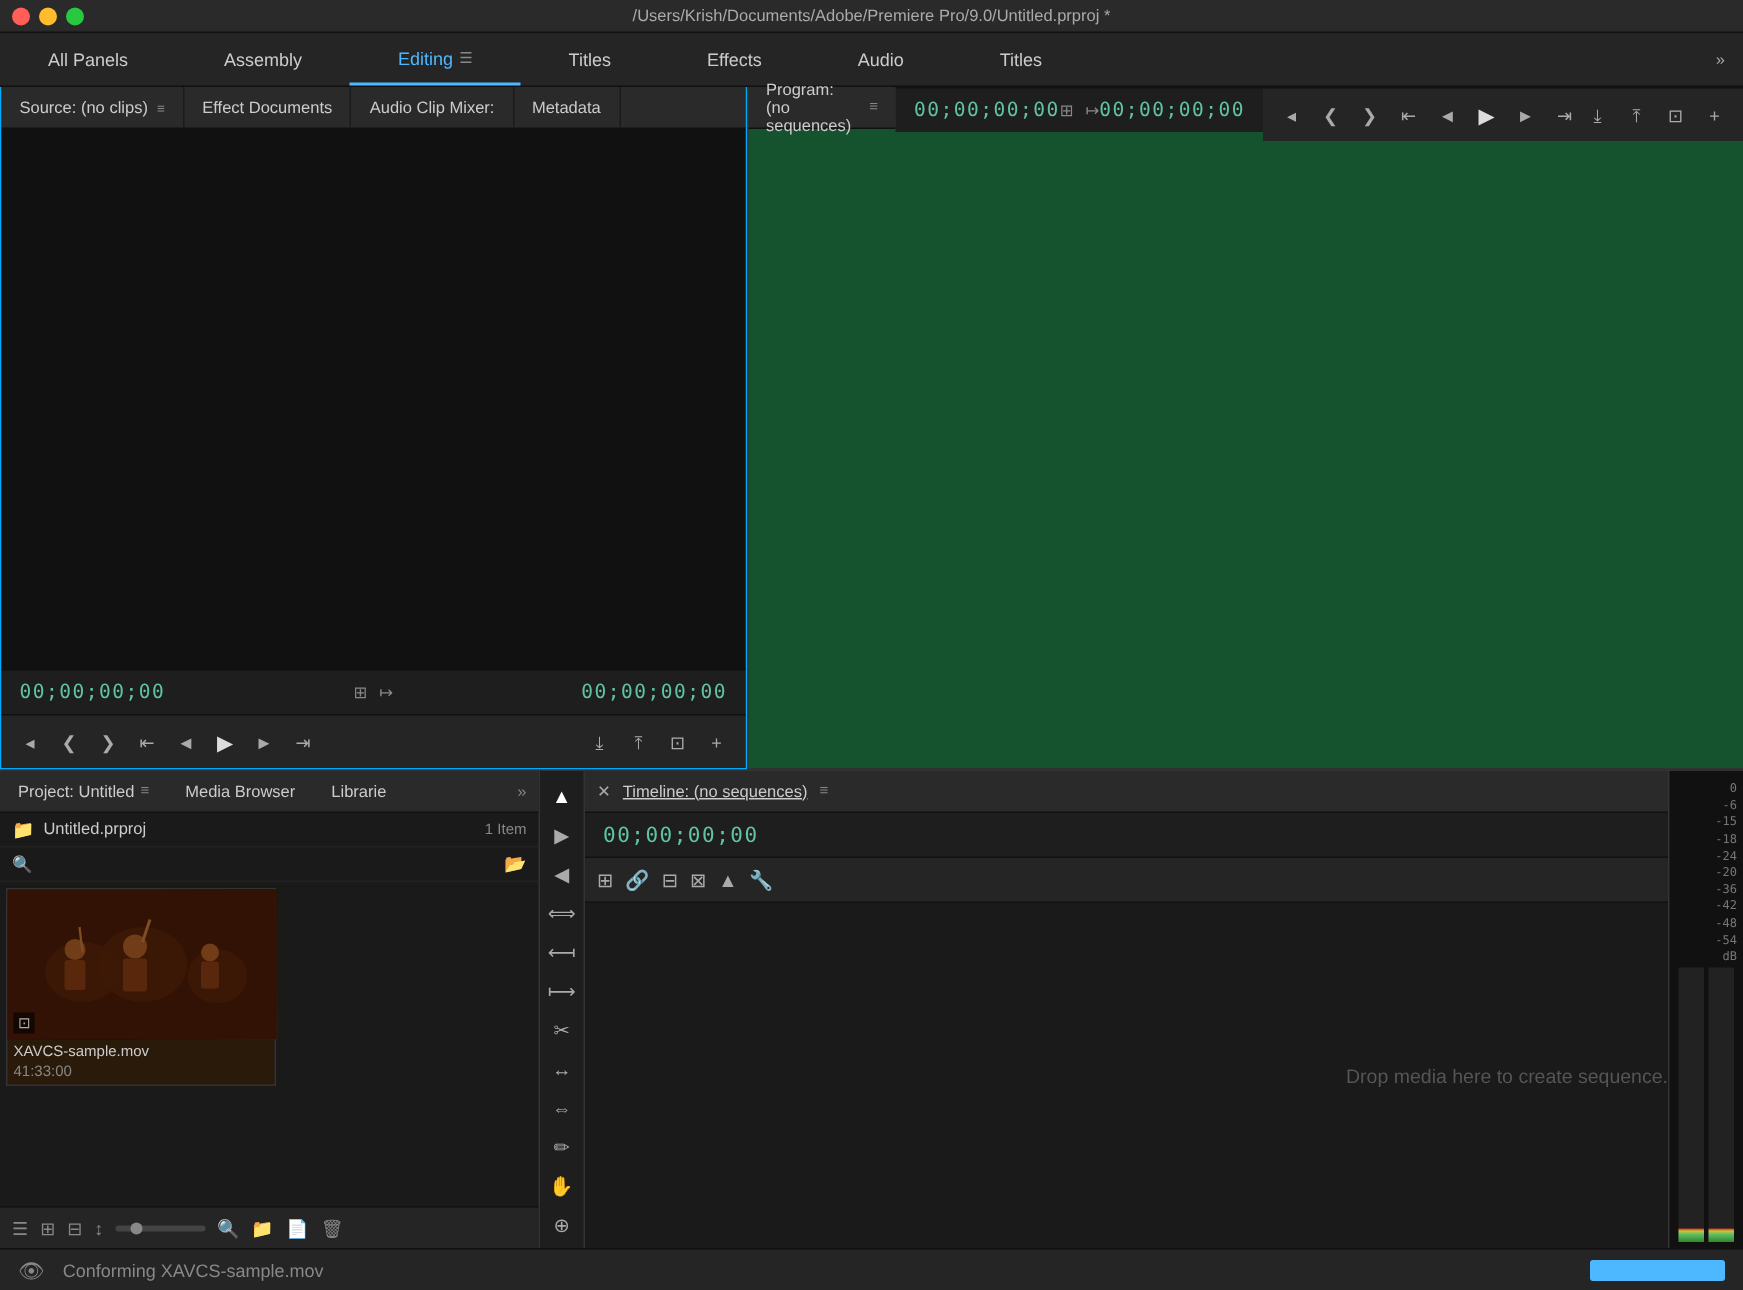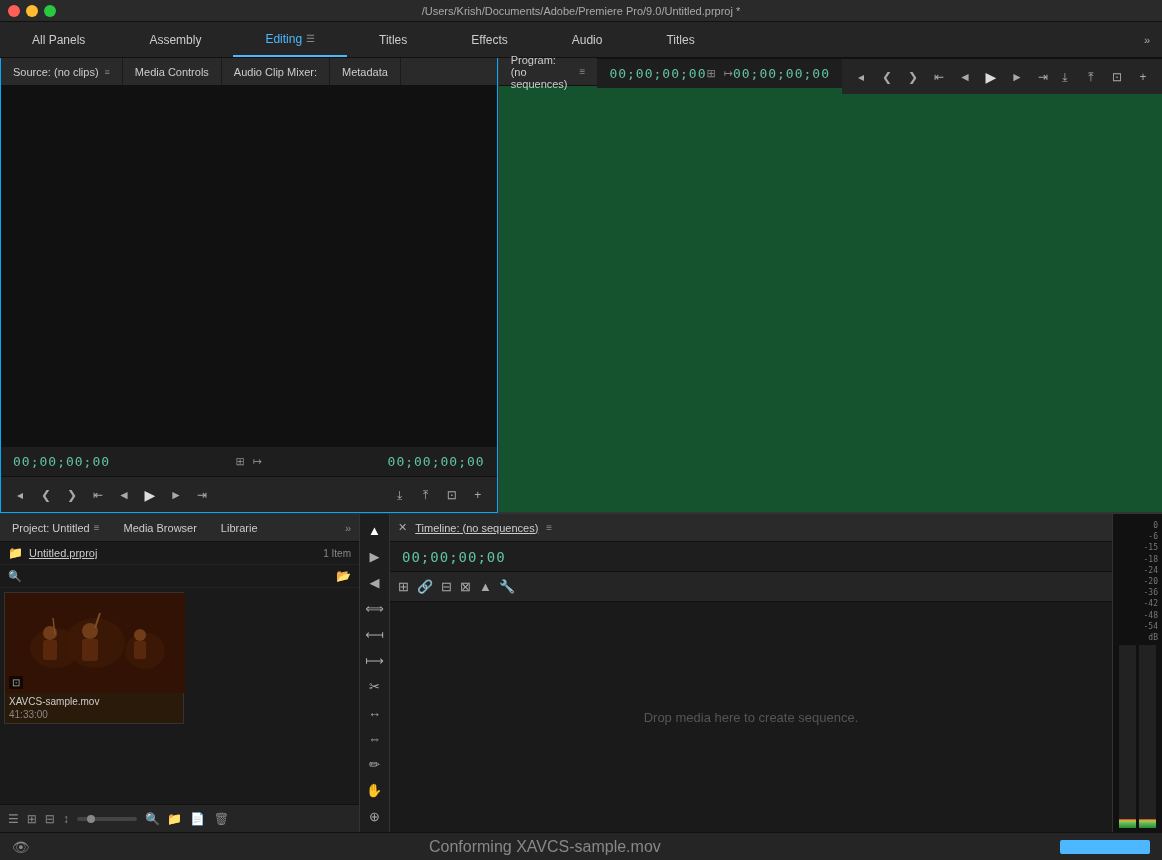--- a/index.html
+++ b/index.html
@@ -253,21 +253,21 @@
       cursor: pointer;
     }
     .project-file-row {
       display: flex;
       align-items: center;
       padding: 4px 8px;
       border-bottom: 1px solid #222;
       gap: 6px;
     }
     .folder-icon { color: #888; font-size: 12px; }
-    .file-name { color: #ccc; font-size: 11px; flex: 1; text-decoration: underline; }
+    .file-name { color: #ccc; font-size: 11px; flex: 1; }
     .file-count { color: #888; font-size: 10px; }
     .search-bar {
       display: flex;
       align-items: center;
       padding: 4px 8px;
       gap: 6px;
       border-bottom: 1px solid #222;
     }
     .search-icon { color: #888; font-size: 11px; }
     .search-input {
@@ -429,21 +429,21 @@
     .timeline-tool-icon {
       color: #aaa;
       font-size: 13px;
       cursor: pointer;
     }
     .timeline-body {
       flex: 1;
       background: #1a1a1a;
       display: flex;
       align-items: center;
-      justify-content: center;
+      justify-content: flex-end;
     }
     .drop-text {
       color: #555;
       font-size: 13px;
     }
 
     
     .audio-meters {
       width: 50px;
       background: #111;
@@ -493,21 +493,21 @@
     .status-bar {
       height: 28px;
       background: #252525;
       border-top: 1px solid #111;
       display: flex;
       align-items: center;
       padding: 0 12px;
       gap: 12px;
     }
     .status-eye-icon { color: #888; font-size: 14px; cursor: pointer; }
-    .status-text { color: #888; font-size: 16px; flex: 1; text-align: center; }
+    .status-text { color: #888; font-size: 12px; flex: 1; text-align: left; }
     .status-progress {
       width: 90px;
       height: 14px;
       background: #4db8ff;
       border-radius: 2px;
     }
   </style>
 </head>
 <body>
 
@@ -552,21 +552,21 @@
 
   <div class="top-row">
 
     <div class="source-panel">
       <div class="panel-tabs">
         <div class="panel-tab active">
           <span>Source: (no clips)</span>
           <span class="tab-menu-icon">≡</span>
         </div>
         <div class="panel-tab">
-          <span>Media Controls</span>
+          <span>Effect Documents</span>
         </div>
         <div class="panel-tab">
           <span>Audio Clip Mixer:</span>
         </div>
         <div class="panel-tab">
           <span>Metadata</span>
         </div>
       </div>
       <div class="panel-viewer"></div>
       <div class="timecode-bar">

